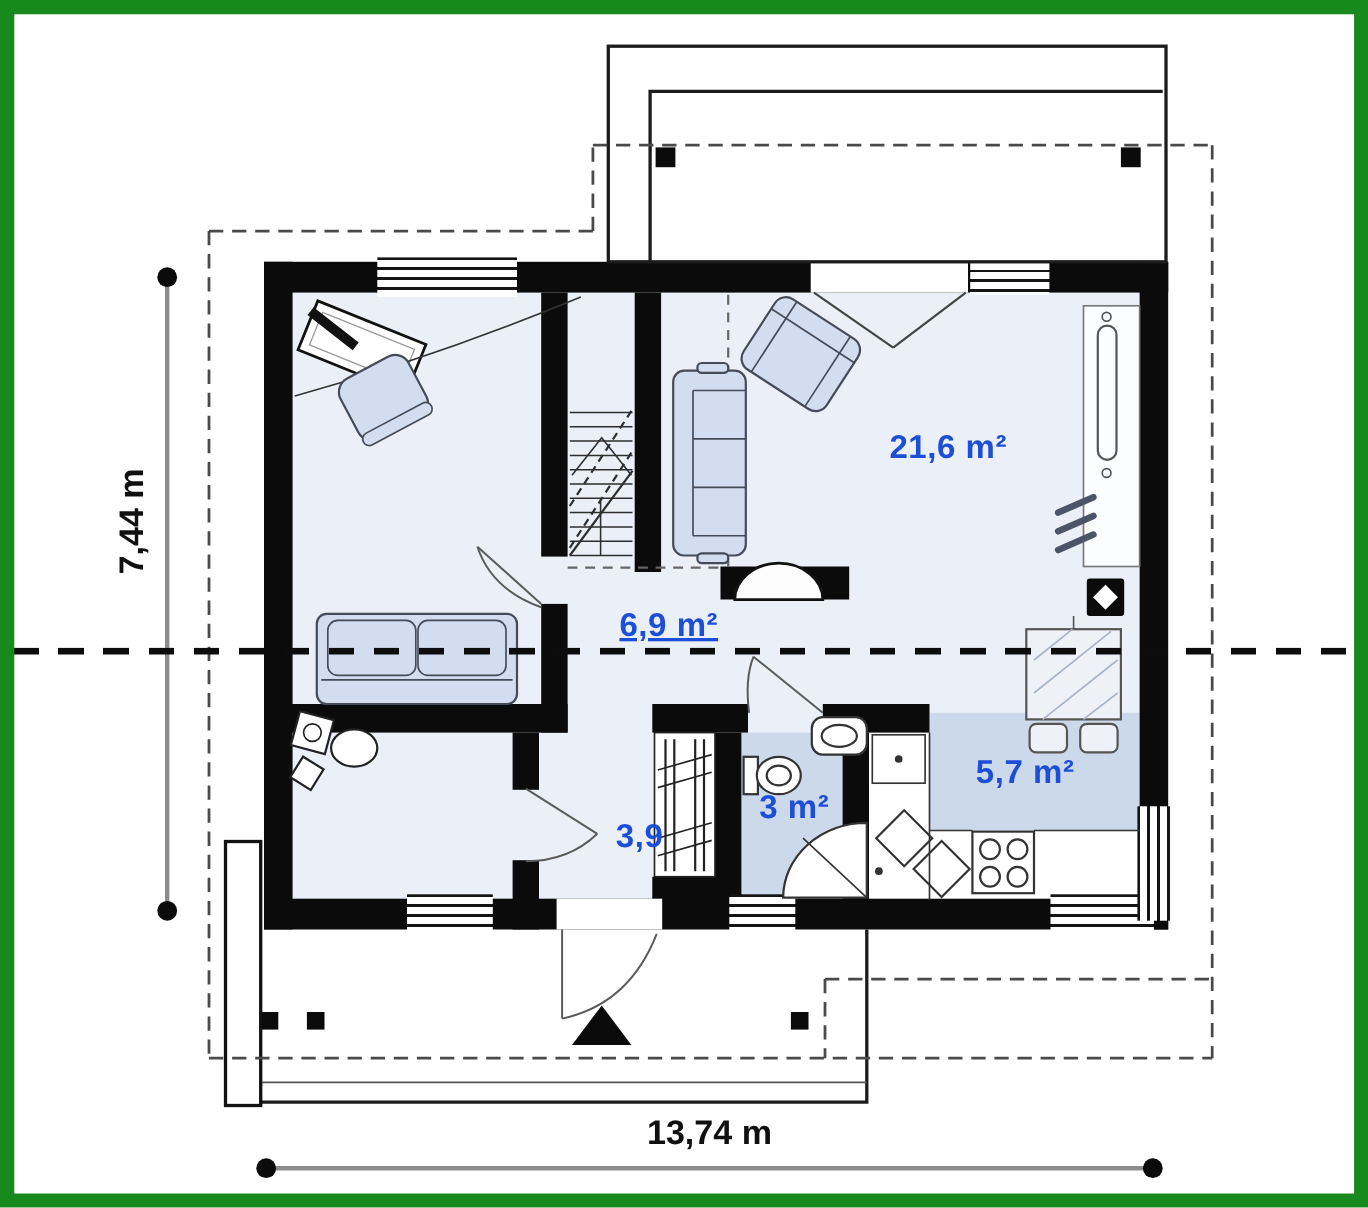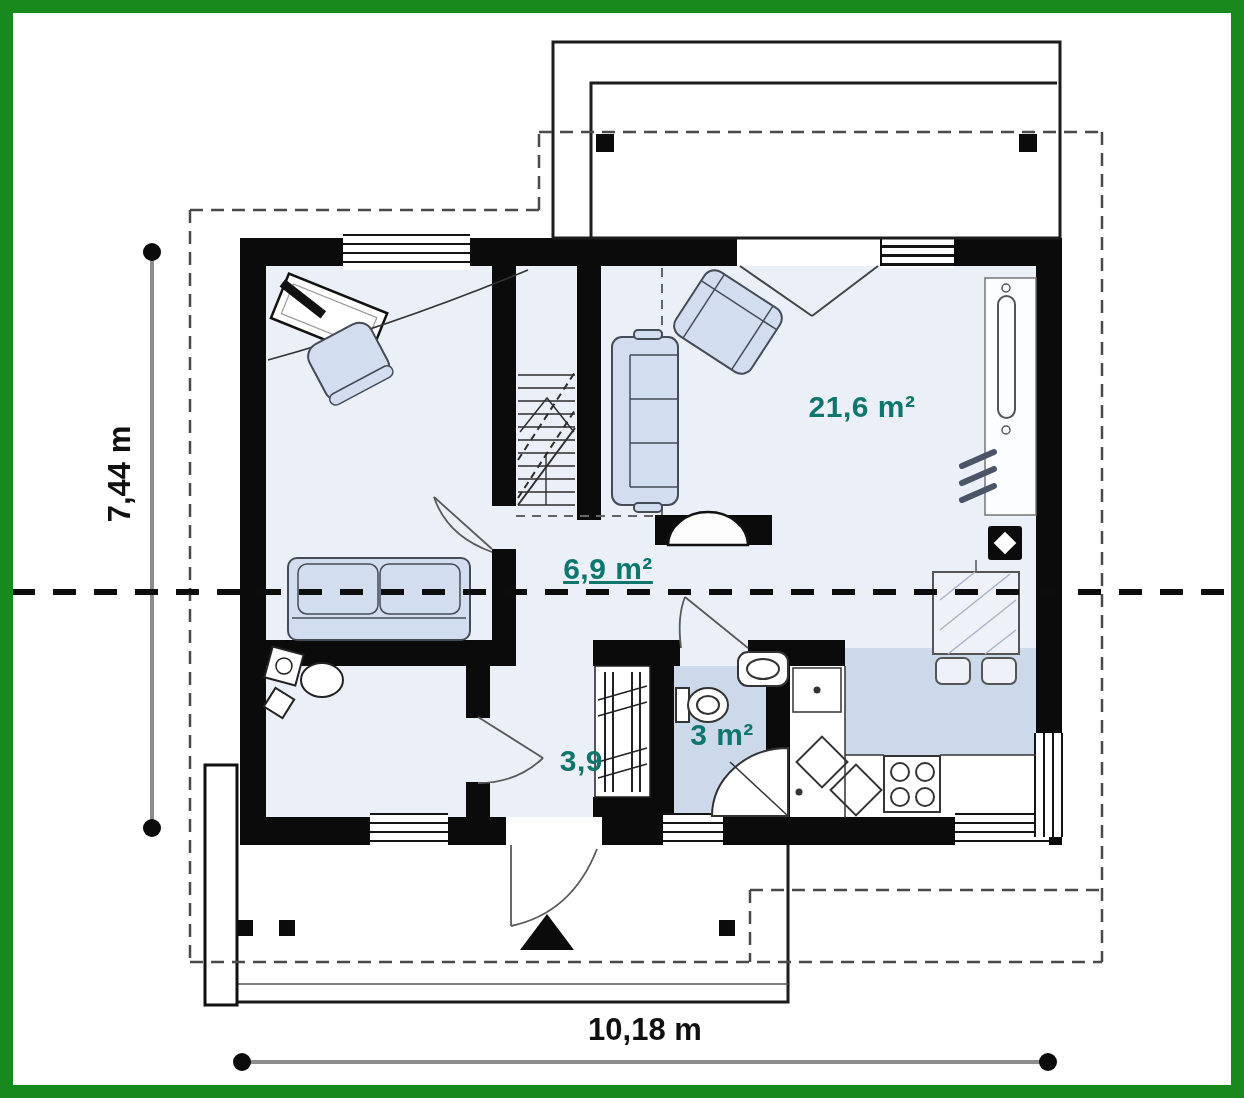--- a/index.html
+++ b/index.html
@@ -9,21 +9,21 @@
   .w{position:absolute;background:#0b0b0b;}
   .gap{position:absolute;background:#ffffff;}
   
   .floor{position:absolute;background:#eaeff8;}
   .floor-accent{position:absolute;background:#ccd9eb;}
   .floor-white{position:absolute;background:#ffffff;}
   
   .win-h{position:absolute;background:repeating-linear-gradient(to bottom,#141414 0 2.5px,#ffffff 2.5px 9px);}
   .win-v{position:absolute;background:repeating-linear-gradient(to right,#141414 0 2.5px,#ffffff 2.5px 9px);}
   
-  .room-label{position:absolute;font-weight:700;font-size:30px;color:#0f766e;text-align:center;
+  .room-label{position:absolute;font-weight:700;font-size:30px;color:#1d4ed8;text-align:center;
               white-space:nowrap;z-index:30;letter-spacing:0.5px;}
   .dim-label{position:absolute;font-weight:700;font-size:31px;color:#101010;text-align:center;
              white-space:nowrap;z-index:30;}
   #dim-h-label{transform:rotate(-90deg);transform-origin:center center;}
   
   #watermark{position:absolute;left:38px;top:468px;z-index:40;font-weight:700;font-size:146px;
              letter-spacing:1px;white-space:nowrap;color:rgba(255,255,255,0.06);
              -webkit-text-stroke:2.4px rgba(10,10,10,0.82);
              text-shadow:0 0 6px rgba(255,255,255,0.95),0 0 2px rgba(255,255,255,0.9);}
   #dashline{position:absolute;left:12px;top:589px;width:1220px;height:5.5px;z-index:35;
@@ -229,20 +229,21 @@
       <line x1="242" y1="1062" x2="1048" y2="1062" stroke="#8d8d8d" stroke-width="4"></line>
       <circle cx="242" cy="1062" r="9" fill="#0b0b0b"></circle>
       <circle cx="1048" cy="1062" r="9" fill="#0b0b0b"></circle>
     </g>
   </svg>
 
   <div class="room-label" style="left:762px;top:390px;width:200px;">21,6 m²</div>
   <div class="room-label" style="left:508px;top:552px;width:200px;text-decoration:underline;">6,9 m²</div>
   <div class="room-label" style="left:503px;top:744px;width:100px;text-align:right;">3,9</div>
   <div class="room-label" style="left:662px;top:718px;width:120px;">3 m²</div>
+  <div class="room-label" style="left:832px;top:686px;width:200px;">5,7 m²</div>
 
   <div class="dim-label" id="dim-h-label" style="left:42px;top:454px;width:160px;height:40px;">7,44 m</div>
-  <div class="dim-label" style="left:545px;top:1012px;width:200px;">10,18 m</div>
+  <div class="dim-label" style="left:545px;top:1012px;width:200px;">13,74 m</div>
 
   <div id="dashline"></div>
 
   <div id="frame"></div>
 </div>
 
 </body></html>

